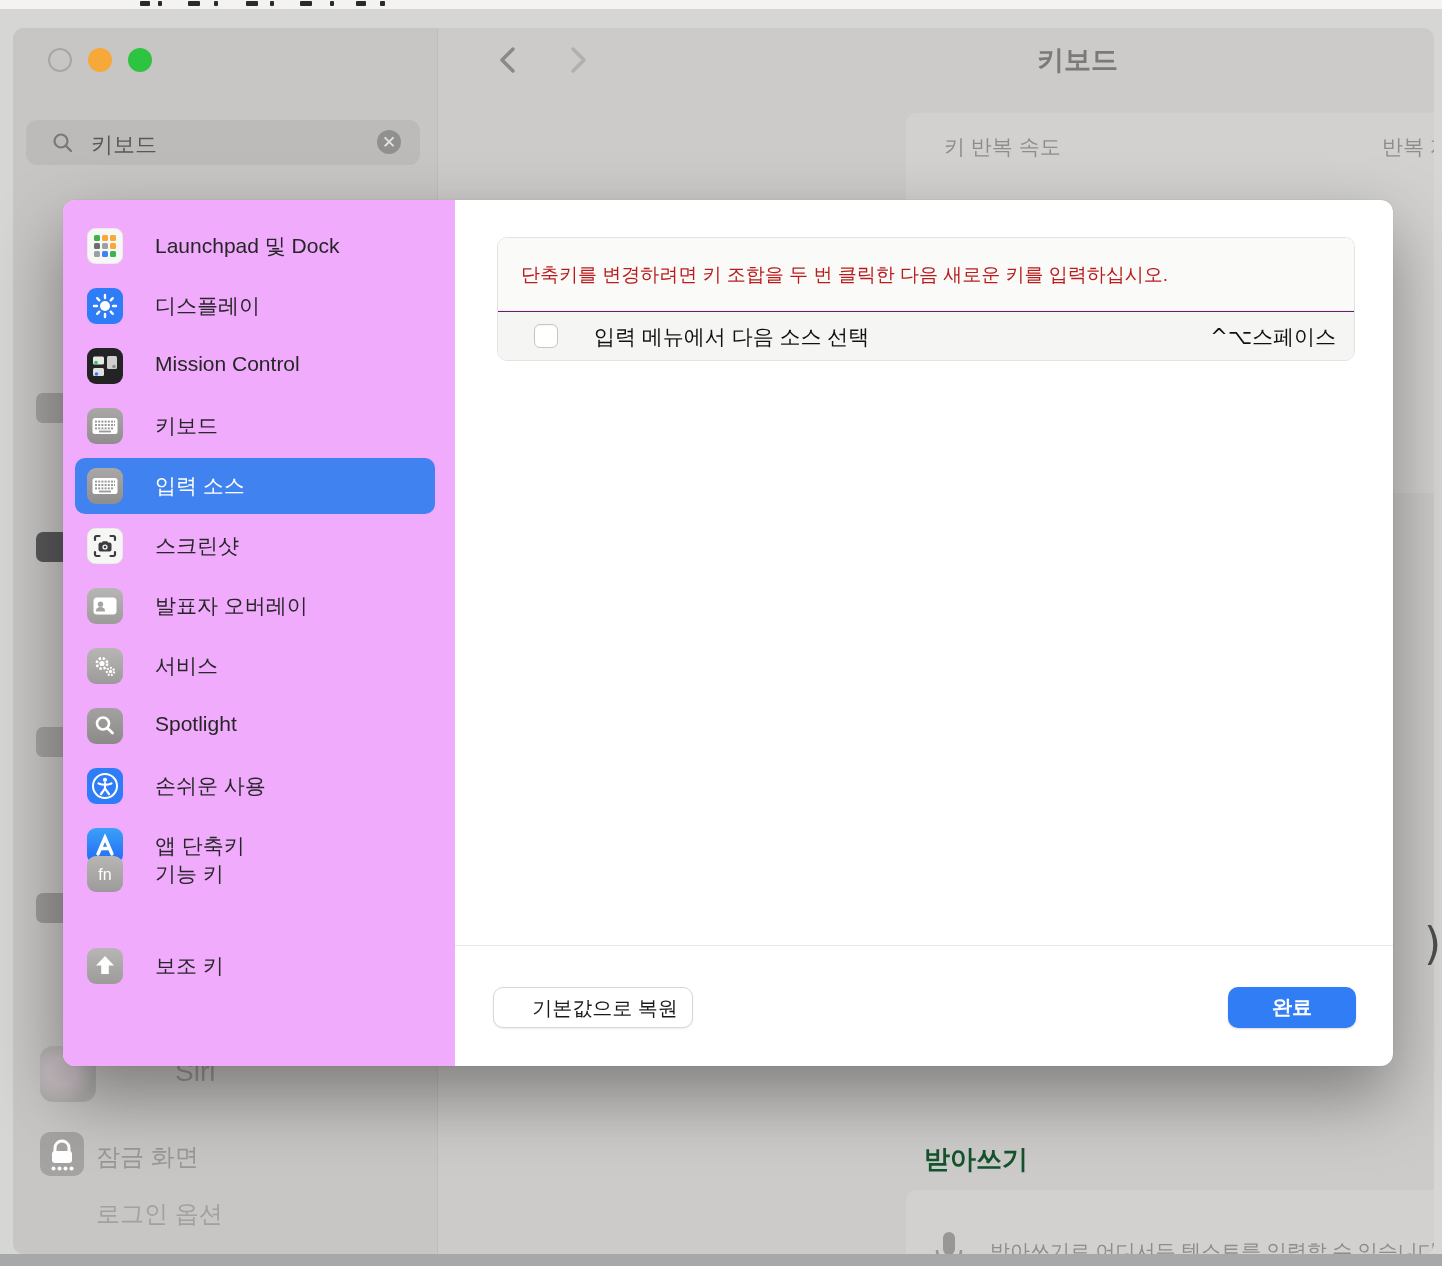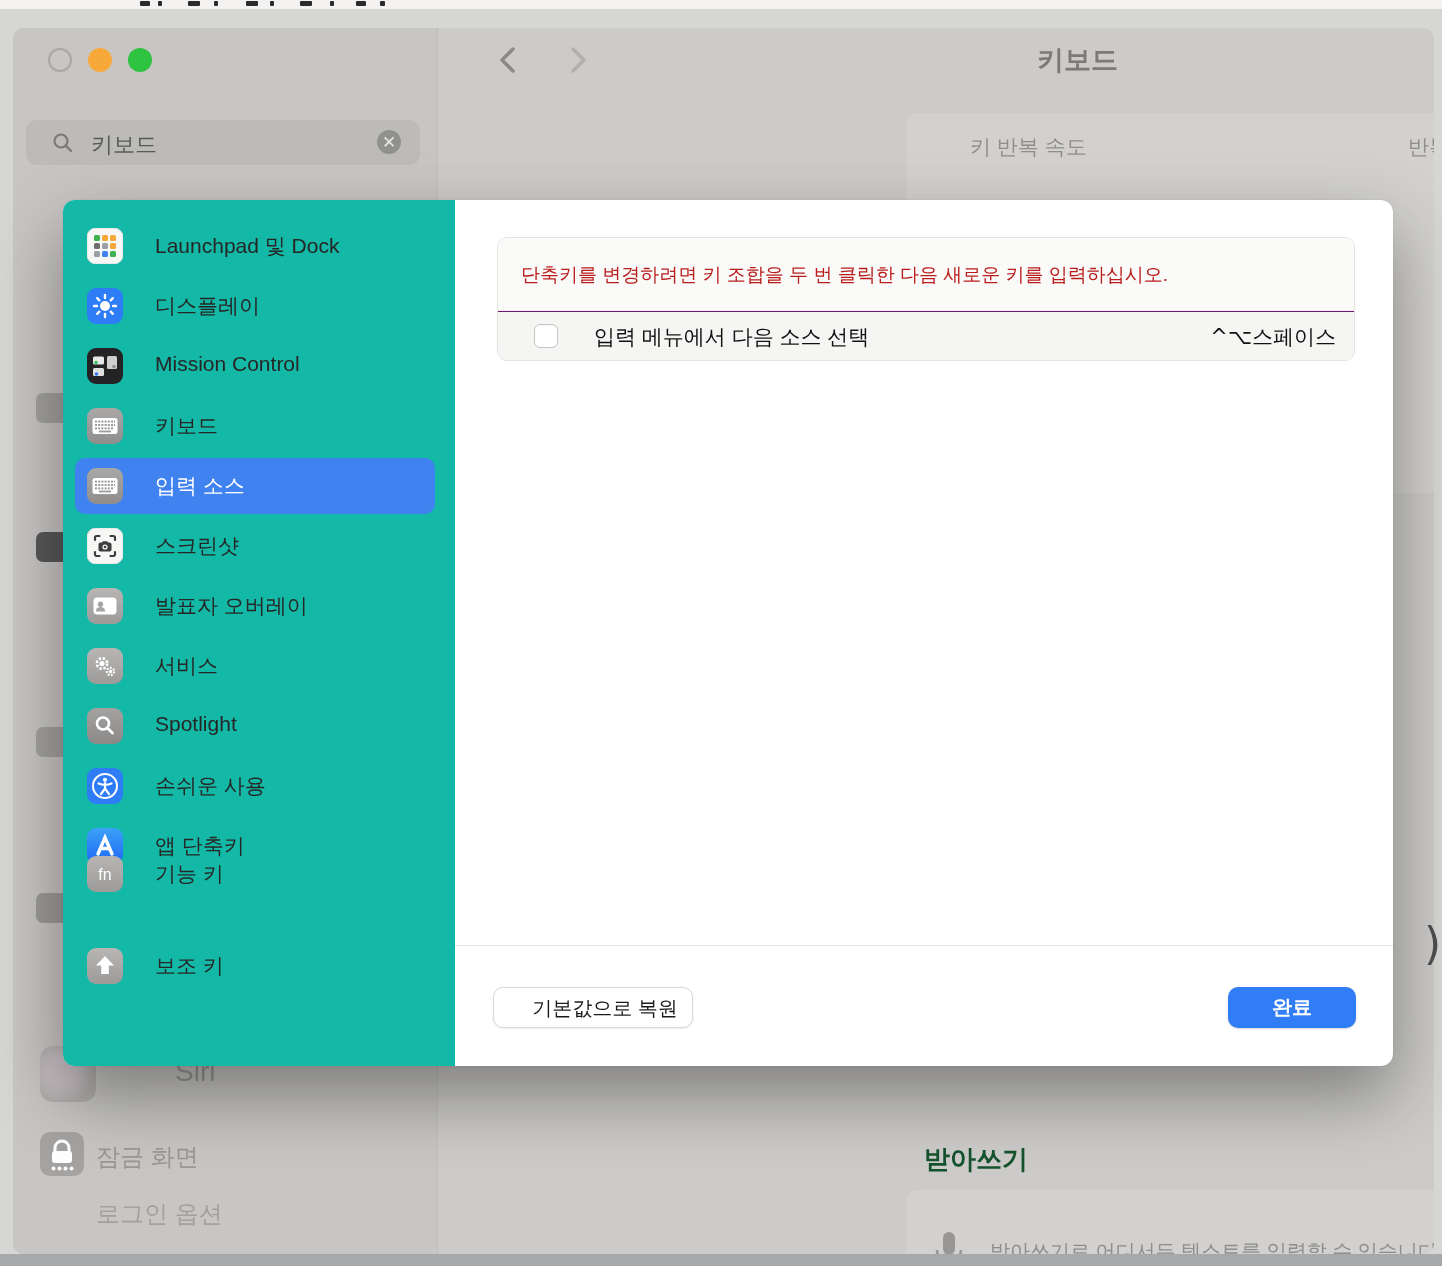--- a/index.html
+++ b/index.html
@@ -28,41 +28,41 @@
   .search-field{left:13px;top:92px;width:394px;height:45px;border-radius:11px;background:#bcbbb9;}
   .search-text{left:65px;top:10px;font-size:22px;color:#585856;}
   .search-clear{left:351px;top:10px;width:24px;height:24px;border-radius:50%;background:#90908e;color:#e6e5e3;
     font-size:17px;line-height:24px;text-align:center;font-family:"DejaVu Sans",sans-serif;}
 
   .nav-chev{top:16px;width:26px;height:32px;}
   .title-bg{left:600px;top:14px;font-size:27px;font-weight:bold;color:#7b7a78;}
 
   .panel-bg{background:#d2d1cf;border-radius:11px;}
   .panel1{left:469px;top:85px;width:935px;height:380px;}
-  .panel1-label{top:20px;font-size:21px;color:#8e8d8b;margin-left:26px;}
+  .panel1-label{top:20px;font-size:21px;color:#8e8d8b;}
   .tick{top:152px;width:2px;height:14px;background:#dfdedc;border-radius:1px;}
   .slider-knob{top:156px;width:28px;height:28px;border-radius:50%;background:#f4f4f2;border:1px solid #cfcecf;box-sizing:border-box;}
 
   .sliver{left:23px;width:34px;height:30px;border-radius:7px;}
 
   .siri-icon{left:27px;top:1018px;width:56px;height:56px;border-radius:13px;
     background:radial-gradient(circle at 40% 45%, #c9bfc4 0 30%, #b0afad 70%);}
   .siri-label{left:162px;top:1028px;font-size:28px;color:#999896;}
   .lock-icon{left:27px;top:1104px;width:44px;height:44px;border-radius:10px;background:#a4a3a1;}
   .lock-label{left:83px;top:1113px;font-size:24px;color:#999896;}
   .login-label{left:83px;top:1170px;font-size:24px;color:#a2a19f;}
 
   .dict-heading{left:487px;top:1114px;font-size:26px;font-weight:bold;color:#14532d;}
   .panel2{left:469px;top:1162px;width:936px;height:140px;}
   .dict-line{left:84px;font-size:20px;color:#8e8d8b;white-space:nowrap;}
 
   
   .modal{left:63px;top:200px;width:1330px;height:866px;border-radius:12px;z-index:10;
     background:#ffffff;box-shadow:0 30px 70px rgba(0,0,0,.38), 0 0 1px rgba(0,0,0,.25);}
-  .modal-sidebar{left:0;top:0;width:392px;height:866px;background:#14b8a6;border-radius:12px 0 0 12px;}
+  .modal-sidebar{left:0;top:0;width:392px;height:866px;background:#f0abfc;border-radius:12px 0 0 12px;}
   .side-row{left:12px;width:360px;height:56px;border-radius:10px;}
   .side-row.selected{background:#3f82f0;}
   .side-icon{left:12px;top:10px;width:36px;height:36px;}
   .side-label{left:80px;top:14px;font-size:21px;color:#262626;white-space:nowrap;}
   .side-row.selected .side-label{color:#ffffff;}
 
   .sc-panel{left:434px;top:37px;width:858px;border:1px solid #e3e3e1;border-radius:10px;background:#fff;box-sizing:border-box;overflow:hidden;}
   .sc-header{height:72px;background:#fafaf8;border-bottom:1px solid #ececea;position:relative;}
   .sc-instruction{left:23px;top:24px;font-size:19px;color:#b91c1c;white-space:nowrap;}
   .sc-row{height:48px;position:relative;background:#fff;}

